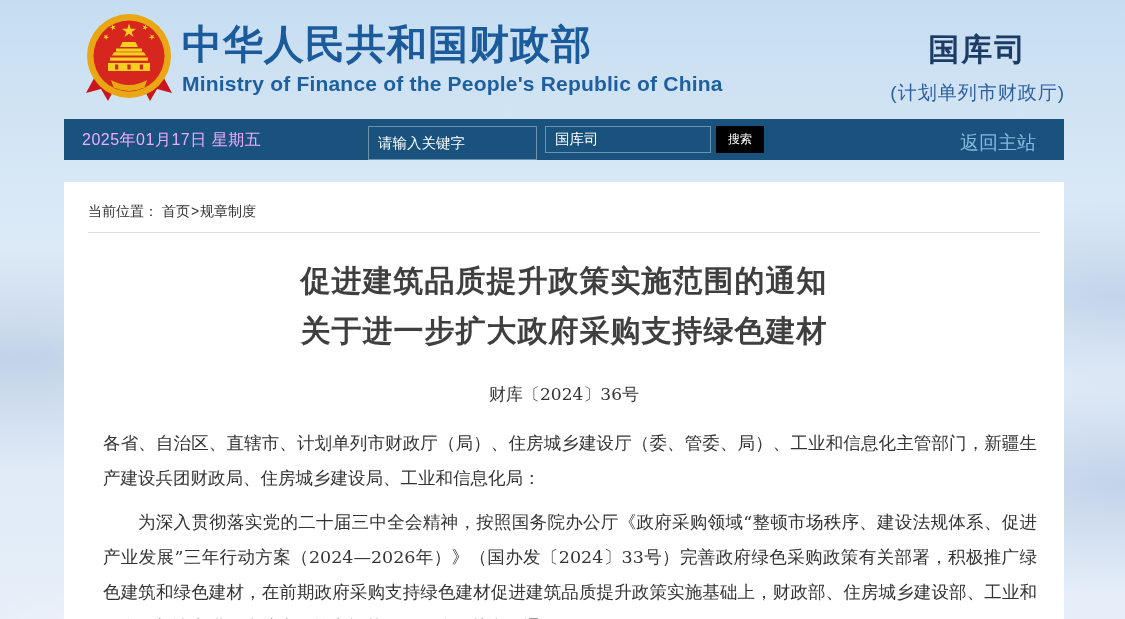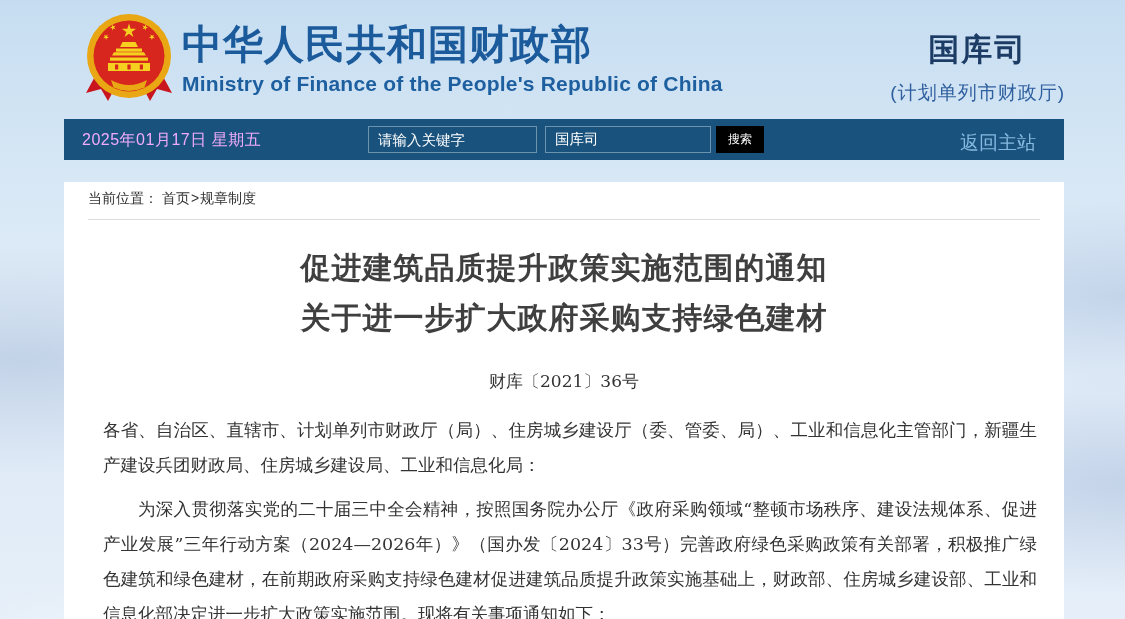--- a/index.html
+++ b/index.html
@@ -40,21 +40,21 @@
   .navbar {
     position: absolute; left: 64px; top: 119px;
     width: 1000px; height: 41px; background: #19527c;
   }
   .nav-date {
     position: absolute; left: 18px; top: 11px;
     color: #f0abfc; font-size: 16px; letter-spacing: 0.5px;
   }
   .nav-search-input {
     position: absolute; left: 304px; top: 7px;
-    width: 169px; height: 27px;
+    width: 169px; height: 34px;
     background: transparent; border: 1px solid #6c93ad;
     color: #ffffff; font-size: 14.5px; padding: 0 9px;
     font-family: "Liberation Sans", sans-serif;
     outline: none;
   }
   .nav-search-input::placeholder { color: #ffffff; opacity: 1; }
   .nav-select {
     position: absolute; left: 481px; top: 7px;
     width: 166px; height: 27px; line-height: 25px;
     border: 1px solid #6c93ad; color: #ffffff;
@@ -71,21 +71,21 @@
     position: absolute; right: 28px; top: 11px;
     color: #85b9e0; font-size: 19px; text-decoration: none; cursor: pointer;
   }
 
   
   .content {
     position: absolute; left: 64px; top: 182px;
     width: 1000px; height: 437px; background: #ffffff;
   }
   .breadcrumb-row {
-    margin: 0 24px; padding: 8px 0 11px;
+    margin: 0 24px; padding: 21px 0 11px;
     border-bottom: 1px solid #dcdcdc;
     font-size: 14px; color: #333333;
   }
   .breadcrumb-row a { color: #333333; text-decoration: none; cursor: pointer; }
   .breadcrumb-sep { margin: 0 1px; }
 
   .doc-title {
     margin: 23px 40px 0; text-align: center;
     font-size: 30px; line-height: 50px; font-weight: bold;
     color: #3f3f3f; letter-spacing: 1px;
@@ -162,21 +162,21 @@
     <div class="breadcrumb-row">
       <span>当前位置：</span>
       <a>首页</a><span class="breadcrumb-sep">&gt;</span><a>规章制度</a>
     </div>
 
     <h1 class="doc-title">
       <div>促进建筑品质提升政策实施范围的通知</div>
       <div>关于进一步扩大政府采购支持绿色建材</div>
     </h1>
 
-    <div class="doc-number">财库〔2021〕36号</div>
+    <div class="doc-number">财库〔2024〕36号</div>
 
     <div class="doc-body">
         <p>各省、自治区、直辖市、计划单列市财政厅（局）、住房城乡建设厅（委、管委、局）、工业和信息化主管部门，新疆生产建设兵团财政局、住房城乡建设局、工业和信息化局：</p>
         <p>为深入贯彻落实党的二十届三中全会精神，按照国务院办公厅《政府采购领域“整顿市场秩序、建设法规体系、促进产业发展”三年行动方案（2024—2026年）》（国办发〔2024〕33号）完善政府绿色采购政策有关部署，积极推广绿色建筑和绿色建材，在前期政府采购支持绿色建材促进建筑品质提升政策实施基础上，财政部、住房城乡建设部、工业和信息化部决定进一步扩大政策实施范围。现将有关事项通知如下：</p>
       </div>
   </div>
 
 </div>
 
 </body></html>

